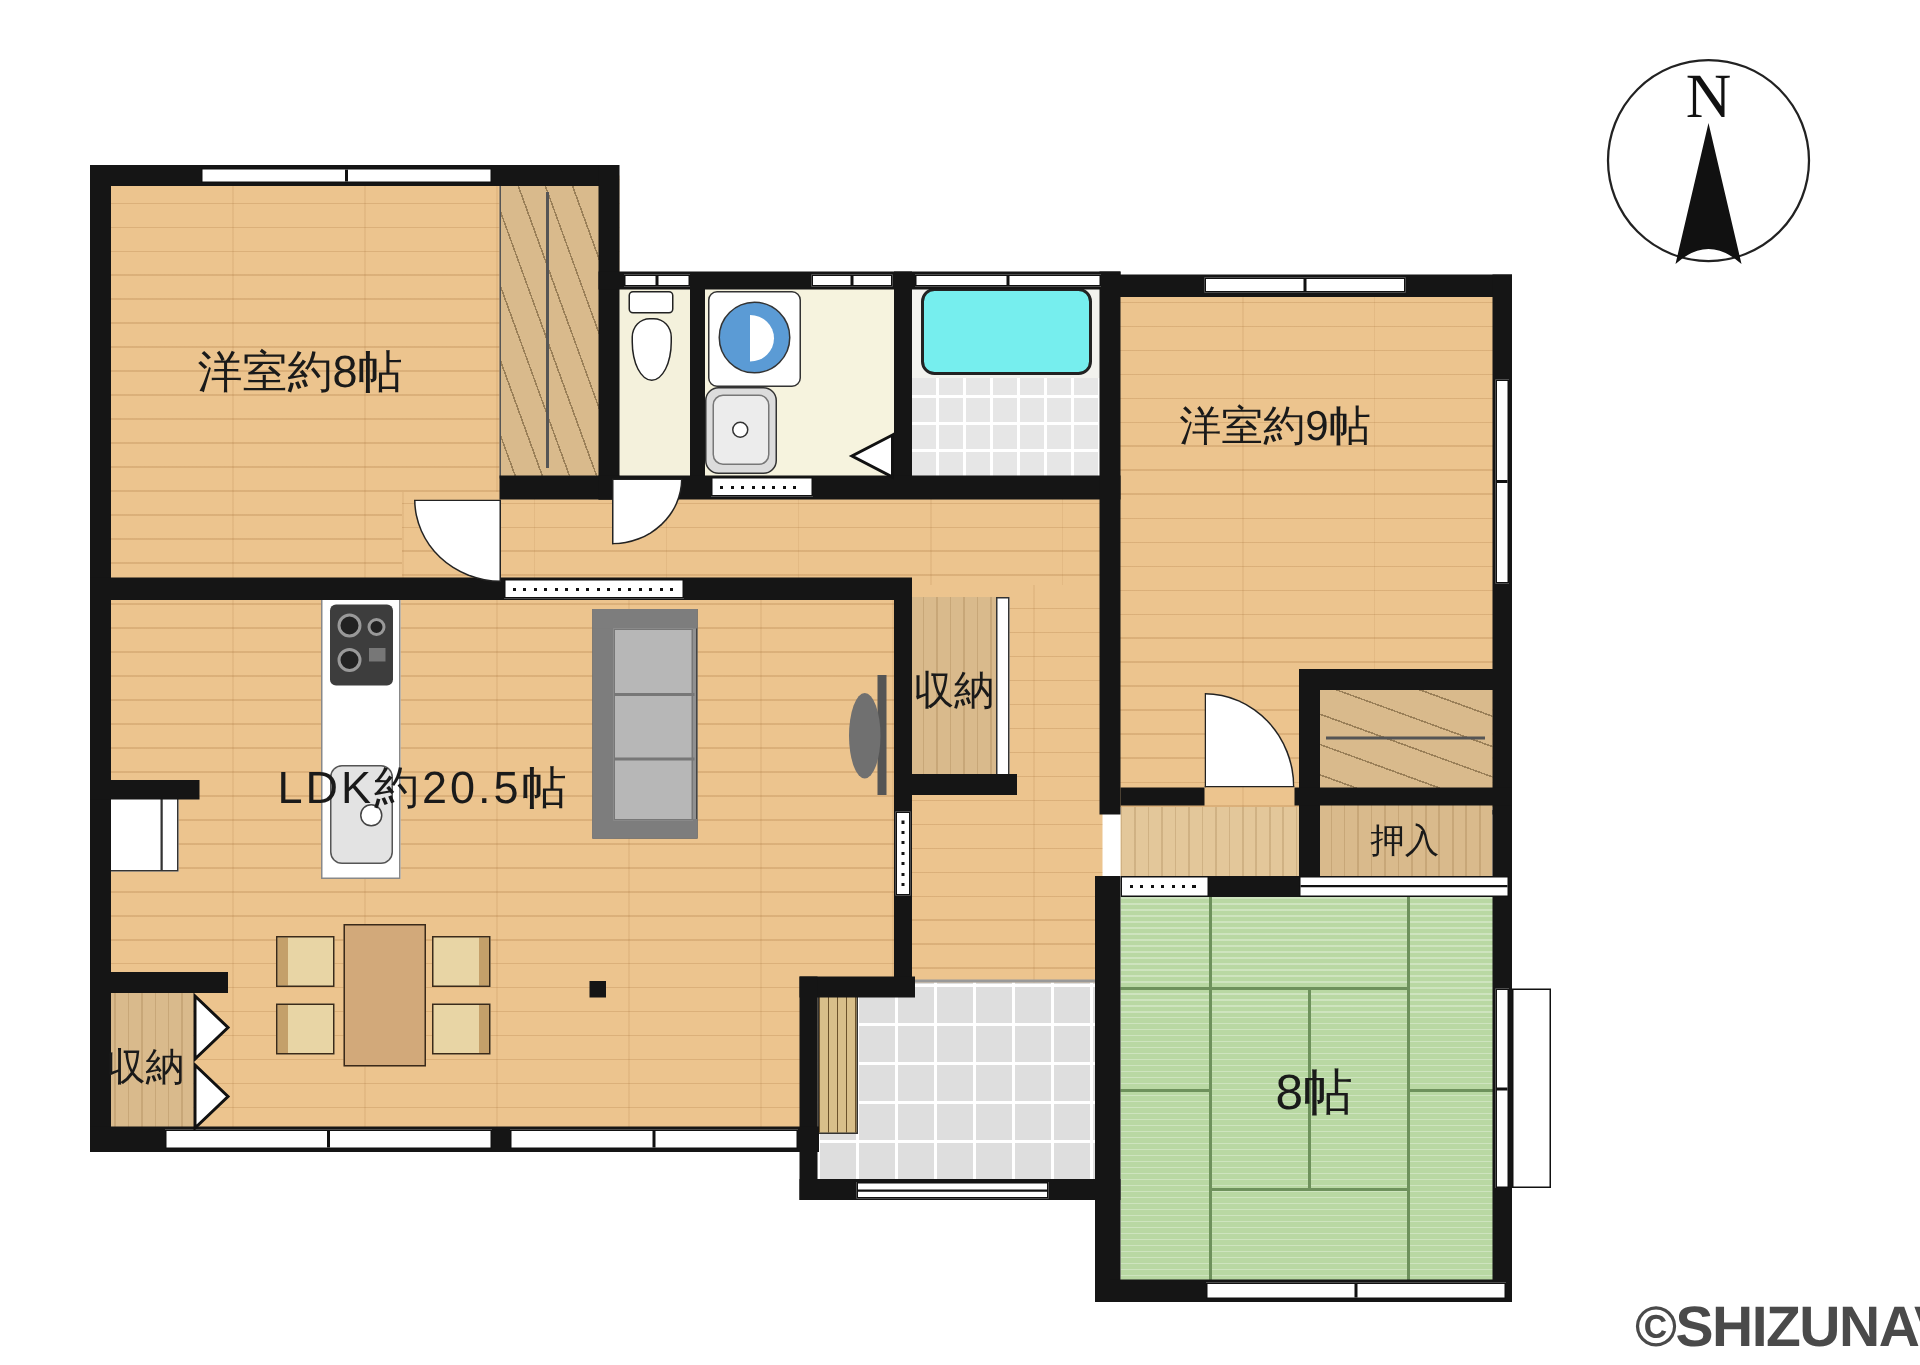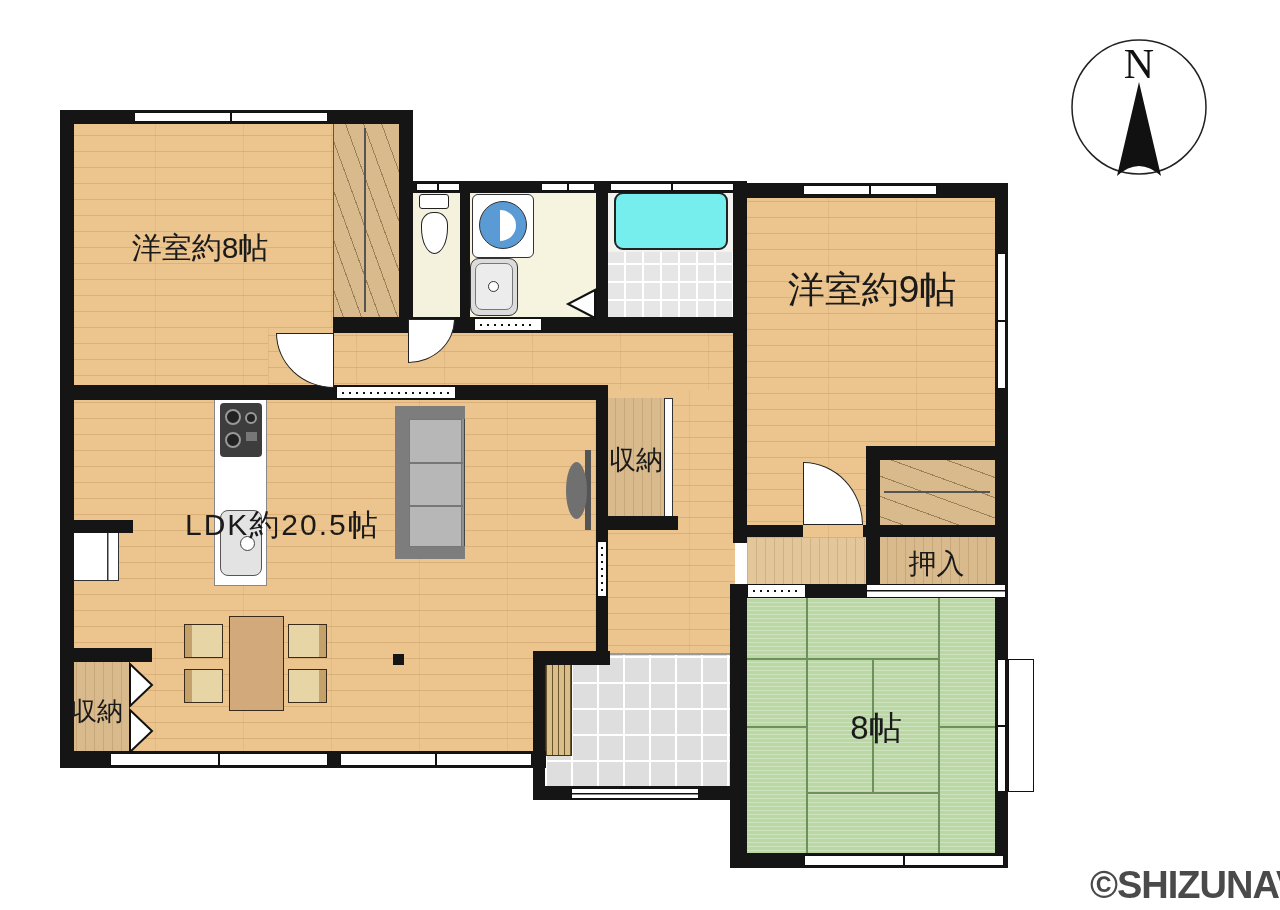--- a/index.html
+++ b/index.html
@@ -176,24 +176,24 @@
     <polygon points="31,2 4,16 31,30" fill="#fff" stroke="#111" stroke-width="2"></polygon>
   </svg>
 <svg class="abs" style="left:128px;top:662px;" width="27" height="46">
     <polygon points="2,2 24,23 2,44" fill="#fff" stroke="#111" stroke-width="2"></polygon>
   </svg>
 <svg class="abs" style="left:128px;top:708px;" width="27" height="46">
     <polygon points="2,2 24,23 2,44" fill="#fff" stroke="#111" stroke-width="2"></polygon>
   </svg>
 
 <span class="lbl" style="left:100px;top:228px;width:200px;font-size:30px;">洋室約8帖</span>
-<span class="lbl" style="left:772px;top:265px;width:200px;font-size:37px;">洋室約9帖</span>
+<span class="lbl" style="left:750px;top:265px;width:200px;font-size:28px;">洋室約9帖</span>
 <span class="lbl" style="left:185px;top:505px;font-size:30px;letter-spacing:2px;">LDK約20.5帖</span>
 <span class="lbl" style="left:603px;top:442px;width:66px;font-size:27px;">収納</span>
-<span class="lbl" style="left:878px;top:545px;width:117px;font-size:28px;">押入</span>
+<span class="lbl" style="left:878px;top:545px;width:117px;font-size:23px;">押入</span>
 <span class="lbl" style="left:747px;top:706px;width:258px;font-size:33px;">8帖</span>
 <span class="lbl" style="left:63px;top:694px;width:68px;font-size:26px;">収納</span>
 
 <svg class="abs" style="left:1068px;top:36px;" width="142" height="142" viewBox="0 0 142 142">
   <circle cx="71" cy="71" r="67" fill="#fff" stroke="#222" stroke-width="1.5"></circle>
   <text x="71" y="42" text-anchor="middle" font-family="Liberation Serif, DejaVu Serif, serif" font-size="42" fill="#111">N</text>
   <path d="M71 46 L93 140 Q71 120 49 140 Z" fill="#111"></path>
 </svg>
 
 <span class="lbl" style="left:1090px;top:864px;font-size:38px;font-weight:bold;color:#4a4a4a;letter-spacing:-1px;">©SHIZUNAVI</span>

